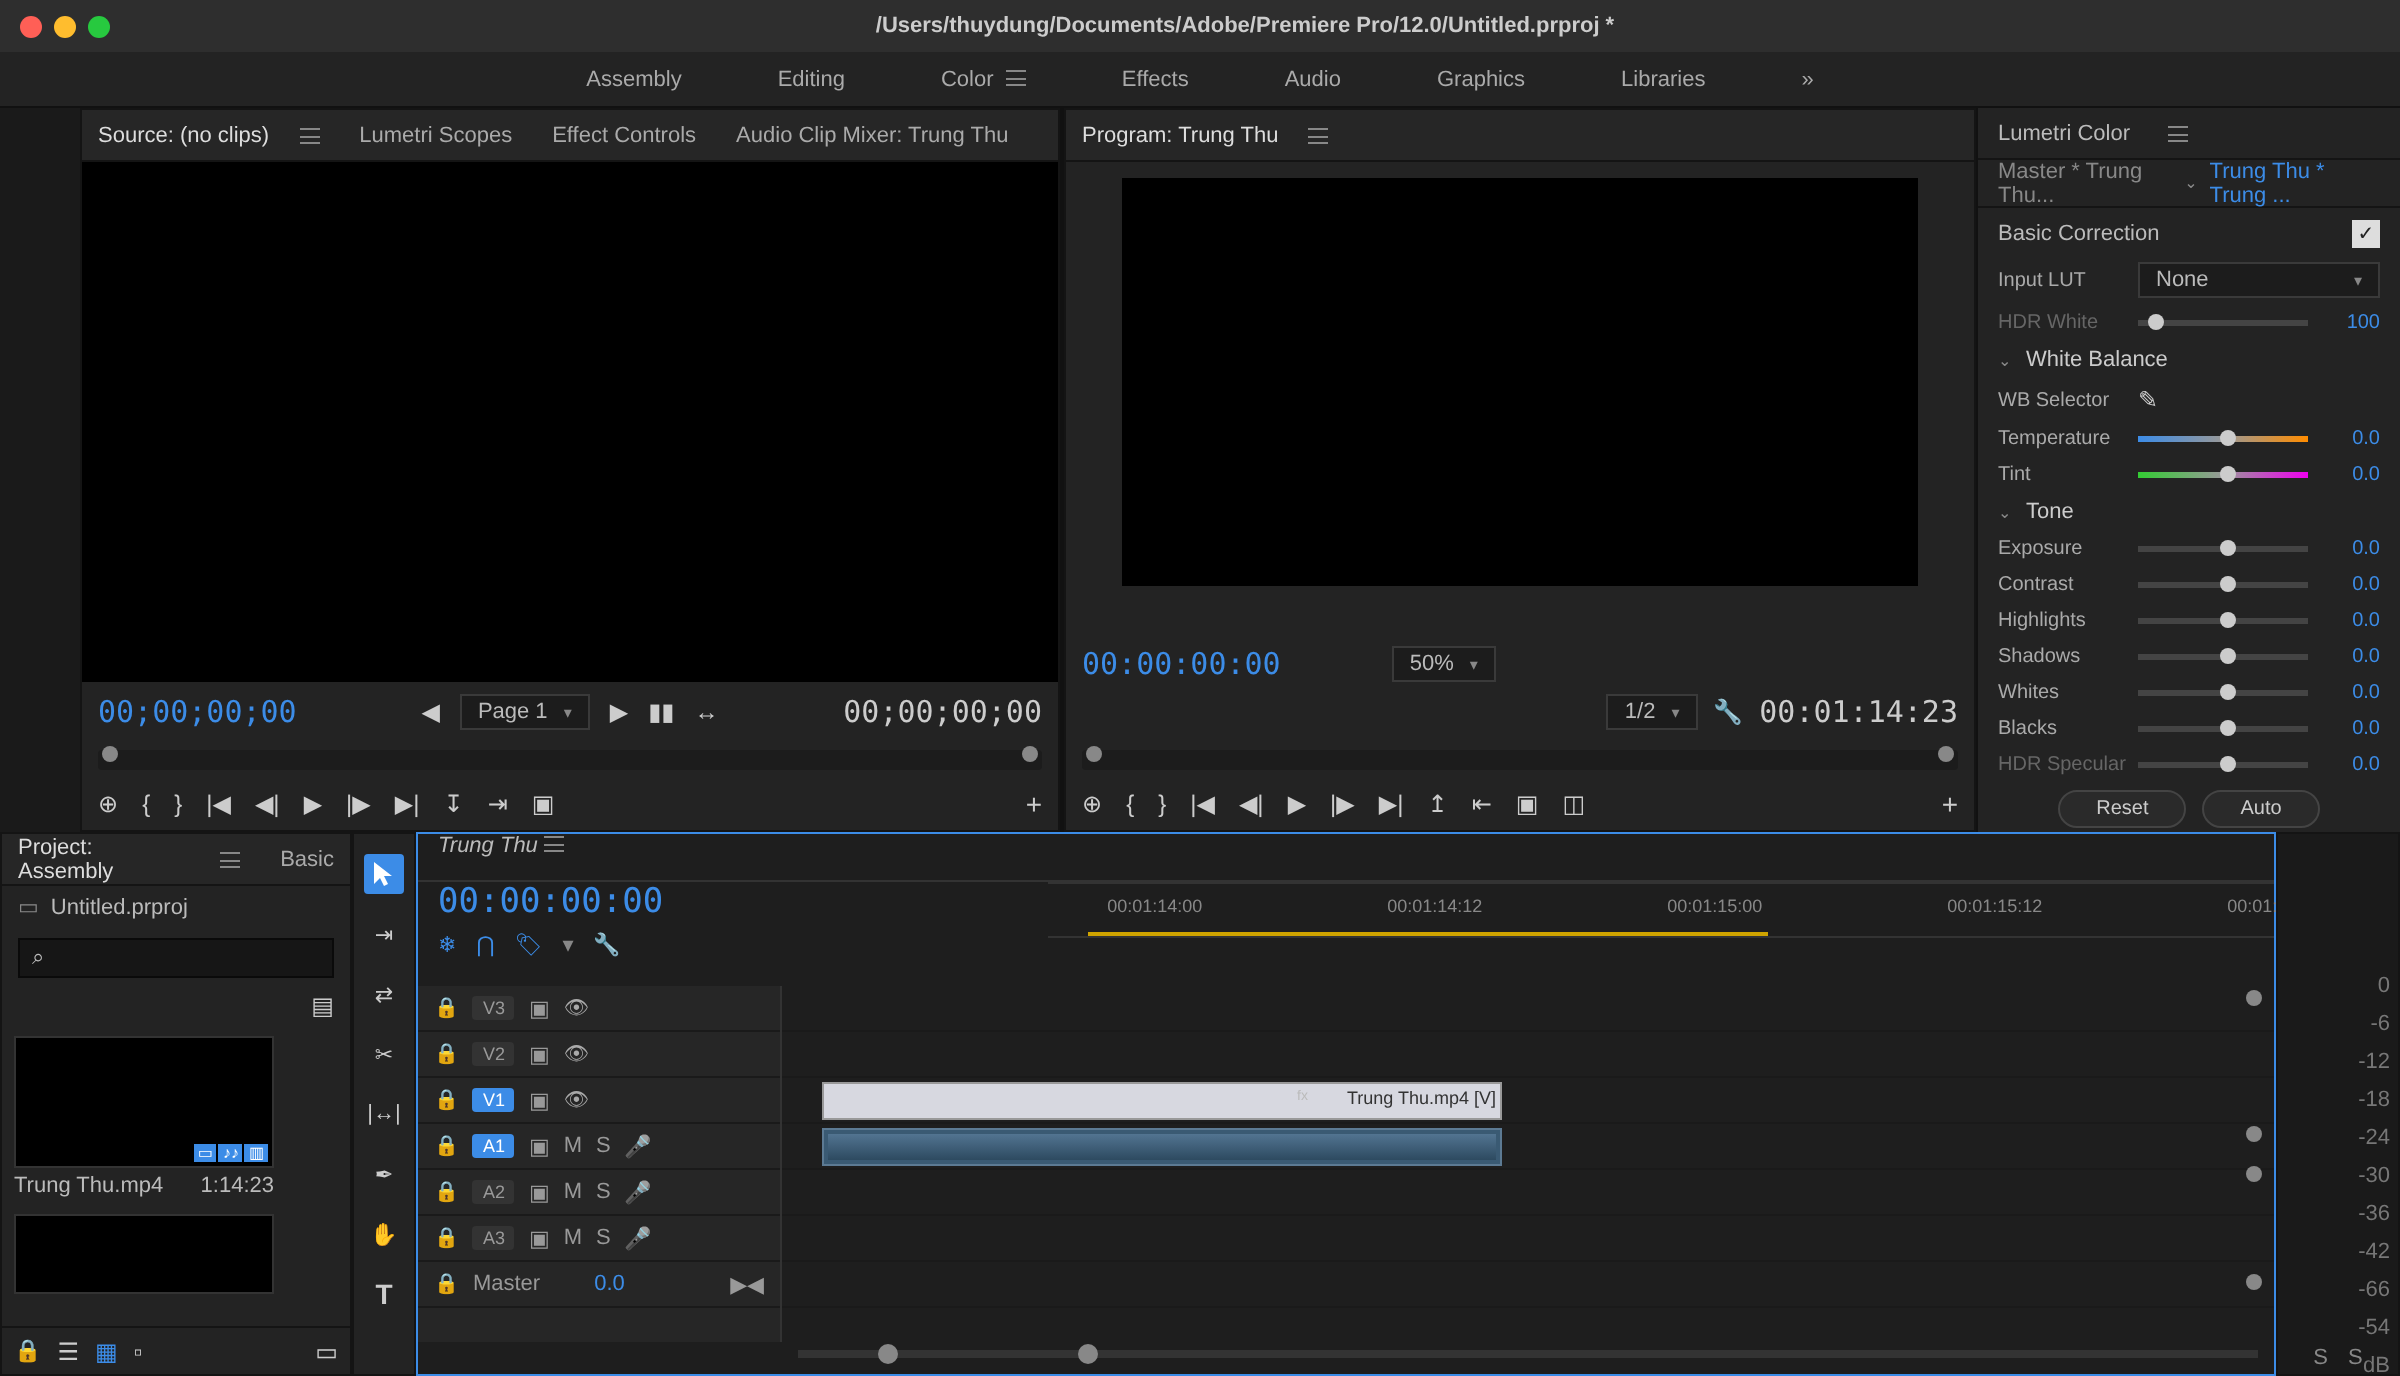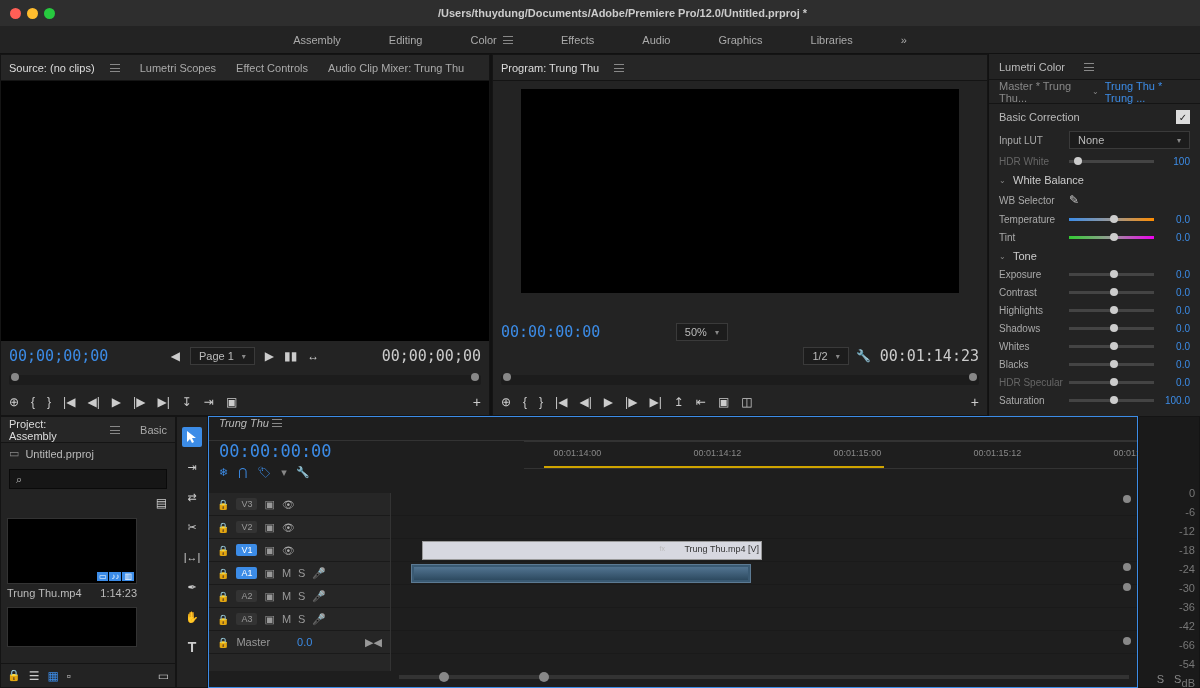--- a/index.html
+++ b/index.html
@@ -13,21 +13,21 @@
 .workspacebar span { color: #aaa; cursor: pointer; }
 .workspacebar span.active { color: #3c8ce7; }
 .ws-chev { color: #888; }
 .row { display: flex; }
 .panel { background: #232323; border: 1px solid #141414; }
 .tabbar { height: 26px; display: flex; align-items: center; padding: 0 8px; gap: 20px; border-bottom: 1px solid #141414; background:#262626; }
 .tabbar .tab { color: #aaa; display:flex; align-items:center; gap:6px; cursor:pointer; }
 .tabbar .tab.active { color: #ddd; }
 .ham { display:inline-block; width:10px; height:8px; border-top:1px solid #888; border-bottom:1px solid #888; position:relative; }
 .ham:before { content:""; position:absolute; top:3px; left:0; width:100%; height:1px; background:#888; }
-.monitor-area { display:flex; }
+.monitor-area { display:flex;padding-left:40px; }
 .source, .program { position:relative; }
 .viewer { background:#000; }
 .monitor-bottom { padding:6px 8px; display:flex; justify-content:space-between; align-items:center; }
 .timecode-blue { color:#3c8ce7; font: 500 15px/1 monospace; }
 .timecode-white { color:#ccc; font: 500 15px/1 monospace; }
 .drop { background:#1c1c1c; border:1px solid #3a3a3a; padding:2px 8px; color:#bbb; display:inline-flex; align-items:center; gap:8px; }
 .drop .chev { font-size:8px; color:#888; }
 .transport-row { height:26px; display:flex; align-items:center; padding:0 8px; gap:12px; justify-content:center; }
 .ico { color:#ccc; font-size:12px; cursor:pointer; }
 .plus-r { margin-left:auto; color:#ccc; font-size:14px; }
@@ -76,21 +76,21 @@
 .ruler .tick { position:absolute; top:6px; font-size:9px; color:#888; }
 .ruler .range { position:absolute; bottom:0; height:2px; background:#cfa400; }
 .tracks { position:absolute; left:0; right:0; top:76px; bottom:16px; }
 .trackheads { position:absolute; left:0; top:0; width:182px; height:100%; background:#262626; border-right:1px solid #333; }
 .th-row { height:23px; display:flex; align-items:center; gap:7px; padding:0 8px; border-bottom:1px solid #1a1a1a; font-size:10px; color:#999; }
 .th-row.sel .tag { background:#3c8ce7; color:#fff; }
 .th-row .tag { background:#333; padding:1px 5px; border-radius:2px; font-size:9px; }
 .th-row .lockic, .th-row .eye { font-size:10px; color:#aaa; }
 .trackbody { position:absolute; left:182px; right:0; top:0; height:100%; }
 .tb-row { height:23px; border-bottom:1px solid #1a1a1a; position:relative; }
-.clip-v { position:absolute; top:2px; height:19px; background:#d7d8e0; border:1px solid #999; left:31px; width:340px; }
+.clip-v { position:absolute; top:2px; height:19px; background:#d7d8e0; border:1px solid #999; left:20px; width:340px; }
 .clip-v .lbl { position:absolute; right:2px; top:2px; font-size:9px; color:#333; }
 .clip-v .tiny { position:absolute; right:96px; top:3px; font-size:7px; }
 .clip-a { position:absolute; top:2px; height:19px; background:#3a5a73; border:1px solid #5c7a93; left:20px; width:340px; }
 .clip-a .wave { position:absolute; inset:2px; background: linear-gradient(#527491,#2d4a60); }
 .meters { width:62px; background:#1a1a1a; border:1px solid #141414; position:relative; }
 .meter-scale { position:absolute; right:4px; top:70px; display:flex; flex-direction:column; gap:7px; font-size:8px; color:#777; text-align:right; }
 .meters-bottom { position:absolute; bottom:2px; left:0; right:0; display:flex; justify-content:center; gap:10px; font-size:9px; color:#888; }
 .zoom-bar { position:absolute; bottom:2px; left:190px; right:8px; height:10px; }
 .zoom-bar .track { height:4px; background:#333; position:relative; }
 .zoom-bar .hd { position:absolute; top:-3px; width:10px; height:10px; background:#888; border-radius:50%; }
@@ -303,20 +303,24 @@
           </div>
           <span class="val">0.0</span>
         </div>
       <div class="lum-row">
           <span class="label" style="color:#666">HDR Specular</span>
           <div class="slider">
             <span class="knob" style="left:48%"></span>
           </div>
           <span class="val">0.0</span>
         </div>
+      <div class="lum-btns">
+        <button>Reset</button>
+        <button>Auto</button>
+      </div>
       <div class="lum-row">
           <span class="label">Saturation</span>
           <div class="slider">
             <span class="knob" style="left:48%"></span>
           </div>
           <span class="val">100.0</span>
         </div>
     </div>
     <div class="lum-simple">
         <span>Creative</span>

